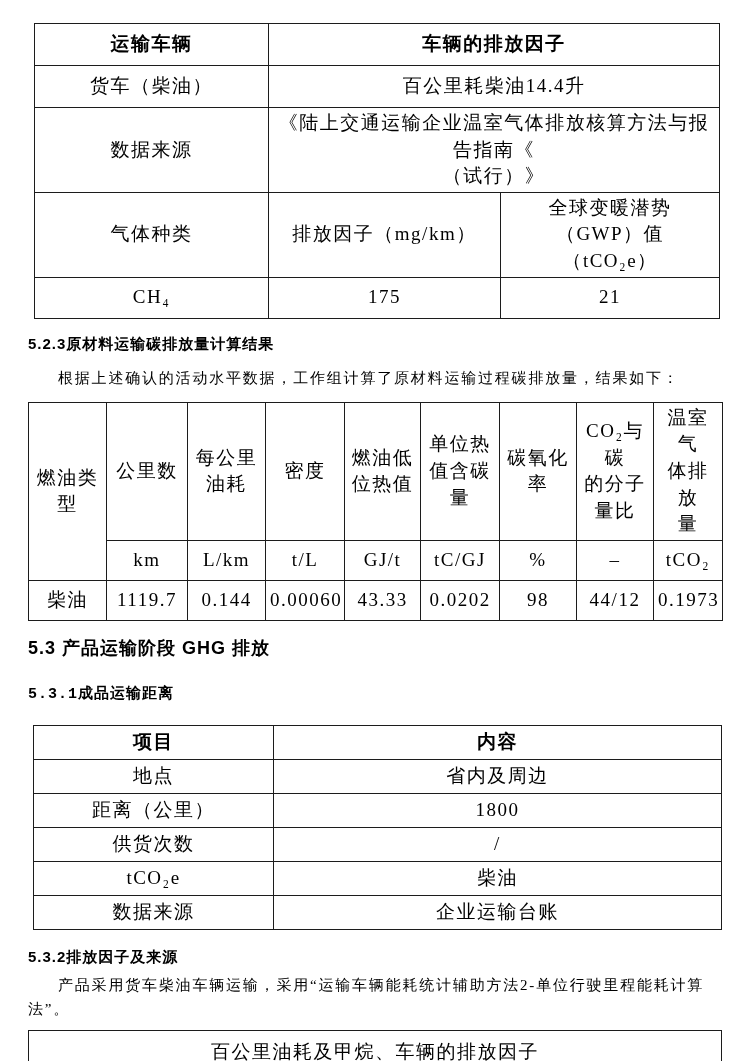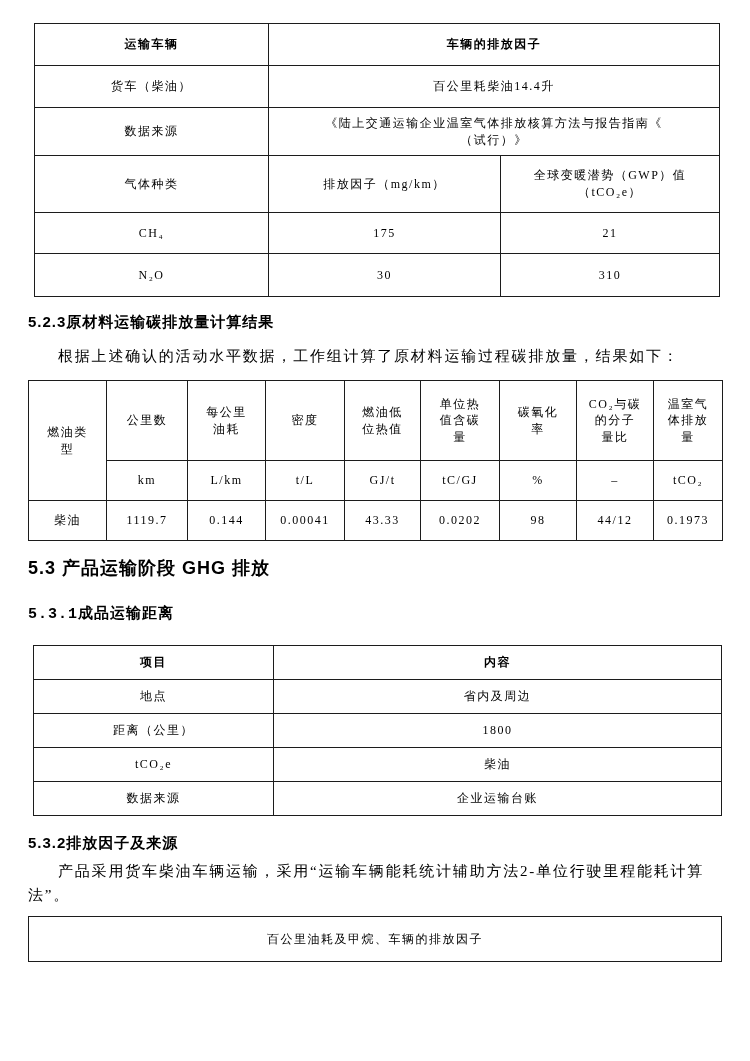--- a/index.html
+++ b/index.html
@@ -6,21 +6,21 @@
   body{
     width:750px;height:1061px;overflow:hidden;
     font-family:"Liberation Serif","DejaVu Serif",serif;
     color:#000;
   }
   .page{box-sizing:border-box;width:750px;height:1061px;padding:23px 28px 0 28px;overflow:hidden;}
   table{border-collapse:collapse;table-layout:fixed;}
   td{
     border:1px solid #1c1c1c;
     text-align:center;vertical-align:middle;
-    font-size:12px;line-height:1.4;
+    font-size:19px;line-height:1.4;
     white-space:pre-line;
     letter-spacing:1.5px;
     padding:2px 4px;
     overflow:hidden;
   }
   td.b{font-weight:bold;}
   .tblA{width:685px;margin-left:6px;}
   .tblB{width:694px;margin-top:12px;}
   .tblC{width:688px;margin-left:5px;margin-top:22px;}
   .tblD{width:694px;margin-top:9px;}
@@ -76,25 +76,20 @@
       <td>气体种类</td>
       <td>排放因子（mg/km）</td>
       <td>全球变暖潜势（GWP）值
 （tCO₂e）</td>
     </tr>
     <tr style="height:41px">
       <td>CH₄</td>
       <td>175</td>
       <td>21</td>
     </tr>
-    <tr style="height:43px">
-      <td>N₂O</td>
-      <td>30</td>
-      <td>310</td>
-    </tr>
   </tbody>
     </table>
 
   <div class="h-sub">5.2.3原材料运输碳排放量计算结果</div>
   <div class="para">根据上述确认的活动水平数据，工作组计算了原材料运输过程碳排放量，结果如下：</div>
 
   <table class="tblB">
     <colgroup>
       <col style="width:78px">
         <col style="width:81px">
@@ -135,21 +130,21 @@
       <td>GJ/t</td>
       <td>tC/GJ</td>
       <td>%</td>
       <td>–</td>
       <td>tCO₂</td>
     </tr>
     <tr style="height:40px">
       <td>柴油</td>
       <td>1119.7</td>
       <td>0.144</td>
-      <td>0.00041</td>
+      <td>0.00060</td>
       <td>43.33</td>
       <td>0.0202</td>
       <td>98</td>
       <td>44/12</td>
       <td>0.1973</td>
     </tr>
   </tbody>
     </table>
 
   <div class="h-main">5.3 产品运输阶段 GHG 排放</div>
@@ -167,20 +162,24 @@
     </tr>
     <tr style="height:34px">
       <td>地点</td>
       <td>省内及周边</td>
     </tr>
     <tr style="height:34px">
       <td>距离（公里）</td>
       <td>1800</td>
     </tr>
     <tr style="height:34px">
+      <td>供货次数</td>
+      <td>/</td>
+    </tr>
+    <tr style="height:34px">
       <td>tCO₂e</td>
       <td>柴油</td>
     </tr>
     <tr style="height:34px">
       <td>数据来源</td>
       <td>企业运输台账</td>
     </tr>
   </tbody>
     </table>
 

